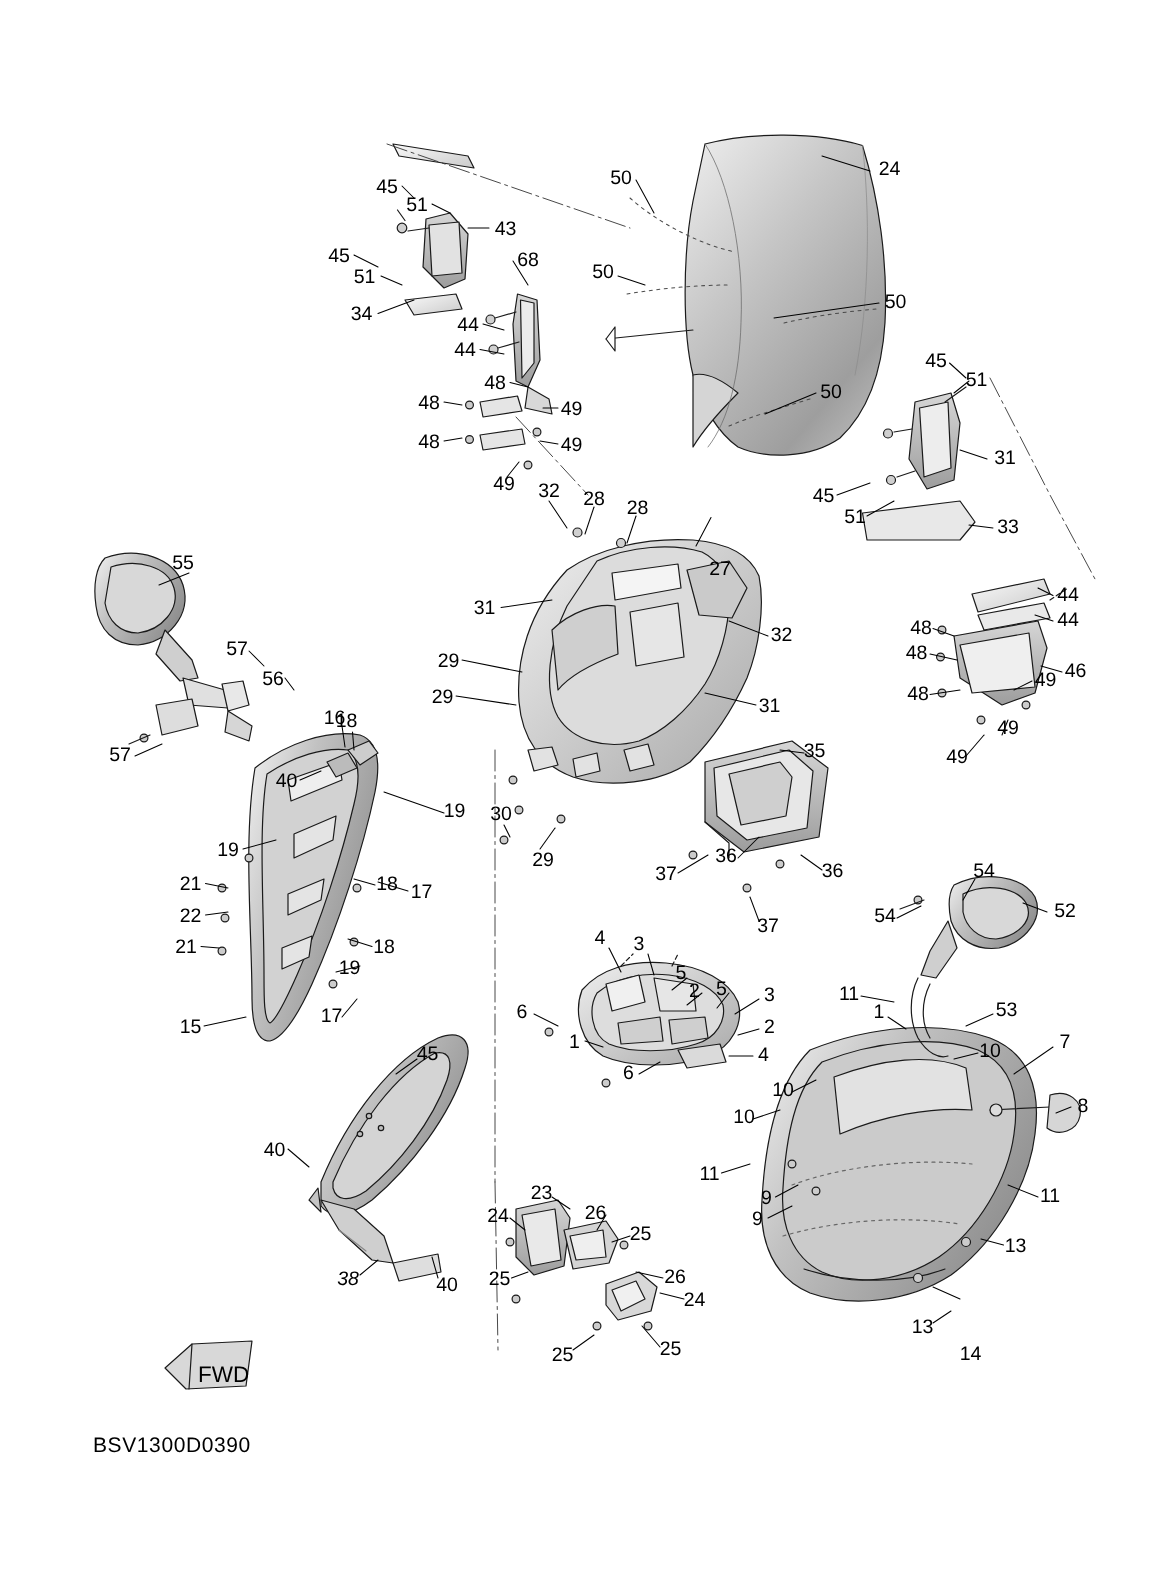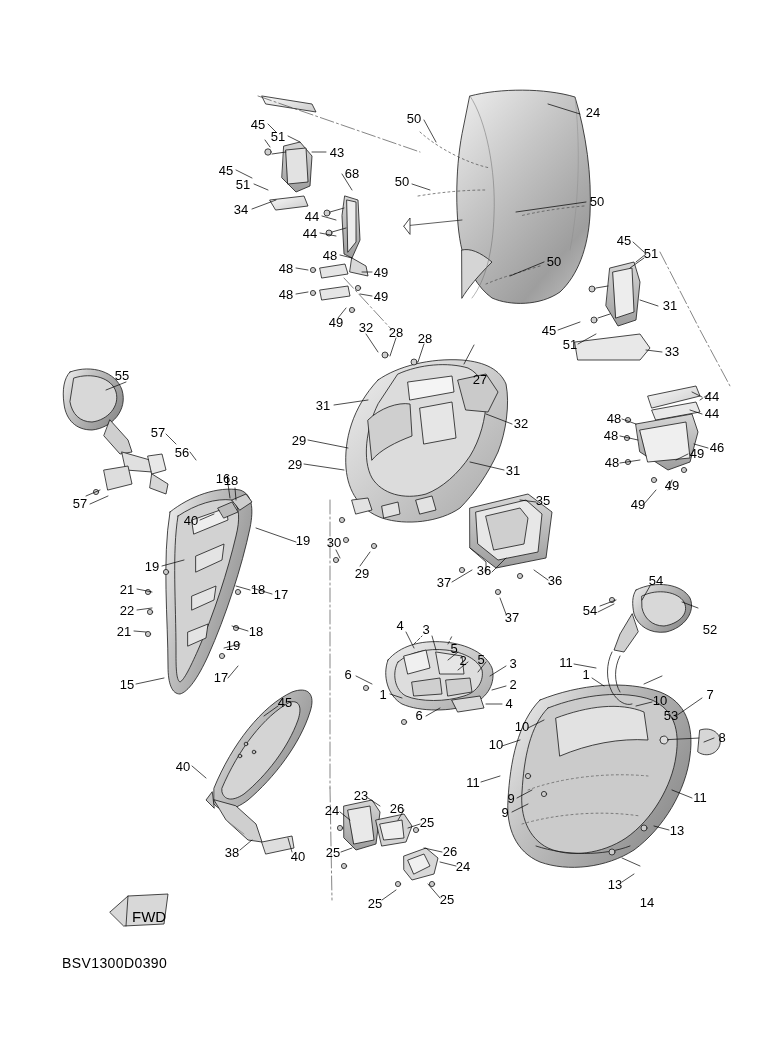--- a/index.html
+++ b/index.html
@@ -490,29 +490,29 @@
       <div class="callout" style="left: 444px; top: 582px;">37</div>
       <div class="callout" style="left: 484px; top: 570px;">36</div>
       <div class="callout" style="left: 555px; top: 580px;">36</div>
       <div class="callout" style="left: 656px; top: 580px;">54</div>
       <div class="callout" style="left: 127px; top: 589px;">21</div>
       <div class="callout" style="left: 281px; top: 594px;">17</div>
       <div class="callout" style="left: 258px; top: 589px;">18</div>
       <div class="callout" style="left: 127px; top: 610px;">22</div>
       <div class="callout" style="left: 512px; top: 617px;">37</div>
       <div class="callout" style="left: 590px; top: 610px;">54</div>
-      <div class="callout" style="left: 710px; top: 629px;">52</div>
+      <div class="callout" style="left: 710px; top: 607px;">52</div>
       <div class="callout" style="left: 124px; top: 631px;">21</div>
       <div class="callout" style="left: 256px; top: 631px;">18</div>
       <div class="callout" style="left: 233px; top: 645px;">19</div>
       <div class="callout" style="left: 400px; top: 625px;">4</div>
       <div class="callout" style="left: 426px; top: 629px;">3</div>
       <div class="callout" style="left: 566px; top: 662px;">11</div>
       <div class="callout" style="left: 586px; top: 674px;">1</div>
-      <div class="callout" style="left: 671px; top: 673px; margin-top: 42px;">53</div>
+      <div class="callout" style="left: 671px; top: 673px;">53</div>
       <div class="callout" style="left: 454px; top: 648px;">5</div>
       <div class="callout" style="left: 463px; top: 660px;">2</div>
       <div class="callout" style="left: 481px; top: 659px;">5</div>
       <div class="callout" style="left: 513px; top: 663px;">3</div>
       <div class="callout" style="left: 127px; top: 684px;">15</div>
       <div class="callout" style="left: 221px; top: 677px;">17</div>
       <div class="callout" style="left: 348px; top: 674px;">6</div>
       <div class="callout" style="left: 513px; top: 684px;">2</div>
       <div class="callout" style="left: 660px; top: 700px;">10</div>
       <div class="callout" style="left: 710px; top: 694px;">7</div>
@@ -526,21 +526,21 @@
       <div class="callout" style="left: 183px; top: 766px;">40</div>
       <div class="callout" style="left: 473px; top: 782px;">11</div>
       <div class="callout" style="left: 511px; top: 798px;">9</div>
       <div class="callout" style="left: 700px; top: 797px;">11</div>
       <div class="callout" style="left: 505px; top: 812px;">9</div>
       <div class="callout" style="left: 361px; top: 795px;">23</div>
       <div class="callout" style="left: 397px; top: 808px;">26</div>
       <div class="callout" style="left: 332px; top: 810px;">24</div>
       <div class="callout" style="left: 427px; top: 822px;">25</div>
       <div class="callout" style="left: 677px; top: 830px;">13</div>
-      <div class="callout" style="left: 232px; top: 852px;">38</div>
+      <div class="callout" style="left: 232px; top: 852px; font-style: italic;">38</div>
       <div class="callout" style="left: 298px; top: 856px;">40</div>
       <div class="callout" style="left: 450px; top: 851px;">26</div>
       <div class="callout" style="left: 333px; top: 852px;">25</div>
       <div class="callout" style="left: 647px; top: 866px; margin-top: 36px;">14</div>
       <div class="callout" style="left: 463px; top: 866px;">24</div>
       <div class="callout" style="left: 615px; top: 884px;">13</div>
       <div class="callout" style="left: 375px; top: 903px;">25</div>
       <div class="callout" style="left: 447px; top: 899px;">25</div>
     </div>
 </div>

